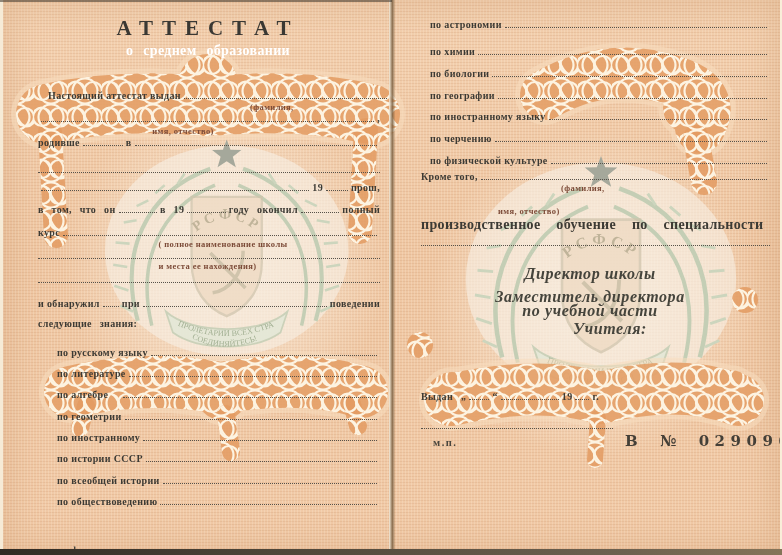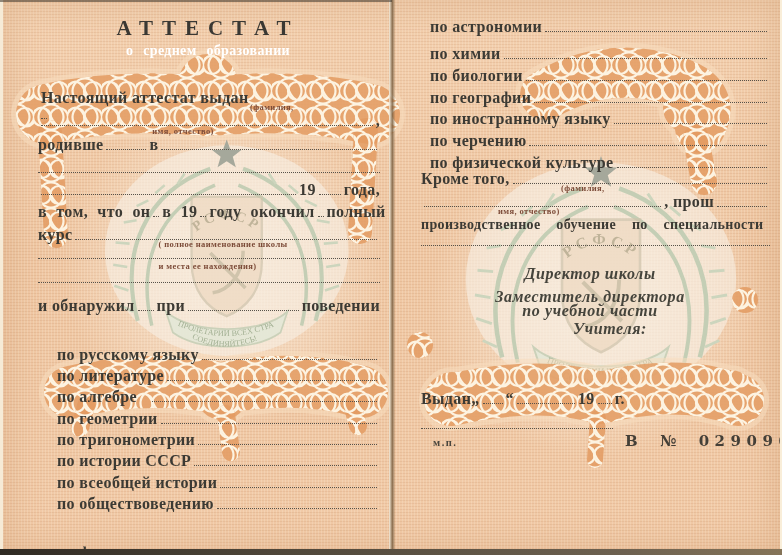--- a/index.html
+++ b/index.html
@@ -11,21 +11,21 @@
       repeating-linear-gradient(0deg, rgba(189,128,84,.16) 0 1px, rgba(0,0,0,0) 1px 3px),
       linear-gradient(180deg,#f3d0af 0%,#efc7a3 45%,#f1caa7 100%);
     box-shadow: inset 0 0 40px rgba(170,110,60,.25);}
   .cloud{position:absolute;width:330px;height:330px;border-radius:50%;
     background:radial-gradient(ellipse at center, rgba(252,248,238,.55) 0%, rgba(252,248,238,.28) 45%, rgba(252,248,238,0) 70%);}
   .deco{position:absolute;inset:0;pointer-events:none;}
   svg .glow{fill:none;stroke:#f7ddbe;stroke-linecap:round;stroke-linejoin:round;opacity:.55;}
   svg .base{fill:none;stroke:#e39b61;stroke-linecap:round;stroke-linejoin:round;opacity:.85;}
   svg .lace{fill:none;stroke:url(#lace);stroke-linecap:round;stroke-linejoin:round;}
   .row{position:absolute;z-index:3;display:flex;align-items:baseline;white-space:nowrap;
-    font-weight:600;font-size:16px;line-height:1;color:#3c3a34;letter-spacing:.35px;}
+    font-weight:600;font-size:10px;line-height:1;color:#3c3a34;letter-spacing:.35px;}
   .dots{flex:1 1 auto;border-bottom:1.6px dotted #57524a;height:.78em;margin:0 3px;min-width:6px;}
   .dfix{flex:0 0 auto;}
   .sub{position:absolute;z-index:3;font-weight:600;font-size:8.5px;letter-spacing:.4px;color:#7c4b38;white-space:nowrap;}
   .dotline{position:absolute;z-index:3;height:12px;border-bottom:1.6px dotted #57524a;}
   .it{font-style:italic;font-weight:700;color:#45443c;font-size:16px;letter-spacing:.6px;}
   .center{justify-content:center;text-align:center;}
   .title{font-weight:700;font-size:21px;letter-spacing:9px;color:#3a3833;}
   .subtitle{font-weight:600;font-size:14px;word-spacing:6px;color:#ffffff;}
   .wordy{word-spacing:5px;}
   .prod{word-spacing:12px;font-size:14px;}
@@ -138,21 +138,21 @@
     </g>
   </svg>
 
   <div class="row center title" style="top:18px;left:28px;width:360px;">
       <span>АТТЕСТАТ</span>
     </div>
   <div class="row center subtitle" style="top:44px;left:28px;width:360px;">
       <span>о среднем образовании</span>
     </div>
 
-  <div class="row" style="top:90px;left:38px;width:342px;flex-direction:column;">
+  <div class="row" style="top:90px;left:48px;width:342px;">
     <span>Настоящий аттестат выдан</span>
       <span class="dots"></span>
   </div>
   <div class="sub" style="top:102px;left:250px;">(фамилия,</div>
 
   <div class="row" style="top:113px;left:38px;width:342px;">
     <span class="dots"></span>
       <span>,</span>
   </div>
   <div class="sub" style="top:126px;left:128px;width:110px;text-align:center;">имя, отчество)</div>
@@ -163,21 +163,21 @@
       <span>в</span>
       <span class="dots"></span>
   </div>
 
   <div class="dotline" style="top:160px;left:38px;width:342px;"></div>
 
   <div class="row" style="top:182px;left:38px;width:342px;">
     <span class="dots"></span>
       <span>19</span>
       <span class="dots dfix" style="width:22px;"></span>
-      <span>года,</span>
+      <span>прош,</span>
   </div>
 
   <div class="row wordy" style="top:204px;left:38px;width:342px;">
     <span>в том, что он</span>
       <span class="dots"></span>
       <span>в 19</span>
       <span class="dots"></span>
       <span>году окончил</span>
       <span class="dots"></span>
       <span>полный</span>
@@ -193,39 +193,42 @@
   <div class="sub" style="top:261px;left:140px;width:135px;text-align:center;">и места ее нахождения)</div>
   <div class="dotline" style="top:270px;left:38px;width:342px;"></div>
 
   <div class="row" style="top:298px;left:38px;width:342px;">
     <span>и обнаружил</span>
       <span class="dots dfix" style="width:16px;"></span>
       <span>при</span>
       <span class="dots"></span>
       <span>поведении</span>
   </div>
+  <div class="row wordy" style="top:319px;left:38px;width:342px;">
+    <span>следующие знания:</span>
+  </div>
 
   <div class="row" style="top:347px;left:57px;width:323px;justify-content:center;">
       <span>по русскому языку</span>
       <span class="dots"></span>
     </div>
   <div class="row" style="top:368px;left:57px;width:323px;">
       <span>по литературе</span>
       <span class="dots"></span>
     </div>
   <div class="row" style="top:389px;left:57px;width:323px;gap:12px;">
       <span>по алгебре</span>
       <span class="dots"></span>
     </div>
   <div class="row" style="top:411px;left:57px;width:323px;">
       <span>по геометрии</span>
       <span class="dots"></span>
     </div>
   <div class="row" style="top:432px;left:57px;width:323px;">
-      <span>по тригонометрии</span>
+      <span>по иностранному</span>
       <span class="dots"></span>
     </div>
   <div class="row" style="top:453px;left:57px;width:323px;">
       <span>по истории  СССР</span>
       <span class="dots"></span>
     </div>
   <div class="row" style="top:475px;left:57px;width:323px;">
       <span>по всеобщей истории</span>
       <span class="dots"></span>
     </div>
@@ -266,25 +269,20 @@
       <span>по физической культуре</span>
       <span class="dots"></span>
     </div>
 
   <div class="row" style="top:171px;left:421px;width:349px;justify-content:center;">
     <span>Кроме того,</span>
       <span class="dots"></span>
   </div>
   <div class="sub" style="top:183px;left:561px;">(фамилия,</div>
 
-  <div class="row" style="top:194px;left:421px;width:349px;">
-    <span class="dots"></span>
-      <span>, прош</span>
-      <span class="dots dfix" style="width:50px;"></span>
-  </div>
   <div class="sub" style="top:206px;left:498px;">имя, отчество)</div>
 
   <div class="row prod" style="top:218px;left:421px;width:349px;">
     <span>производственное обучение по специальности</span>
   </div>
   <div class="dotline" style="top:233px;left:421px;width:349px;"></div>
 
   <div class="row center it" style="top:266px;left:440px;width:300px;">
       <span>Директор школы</span>
     </div>

